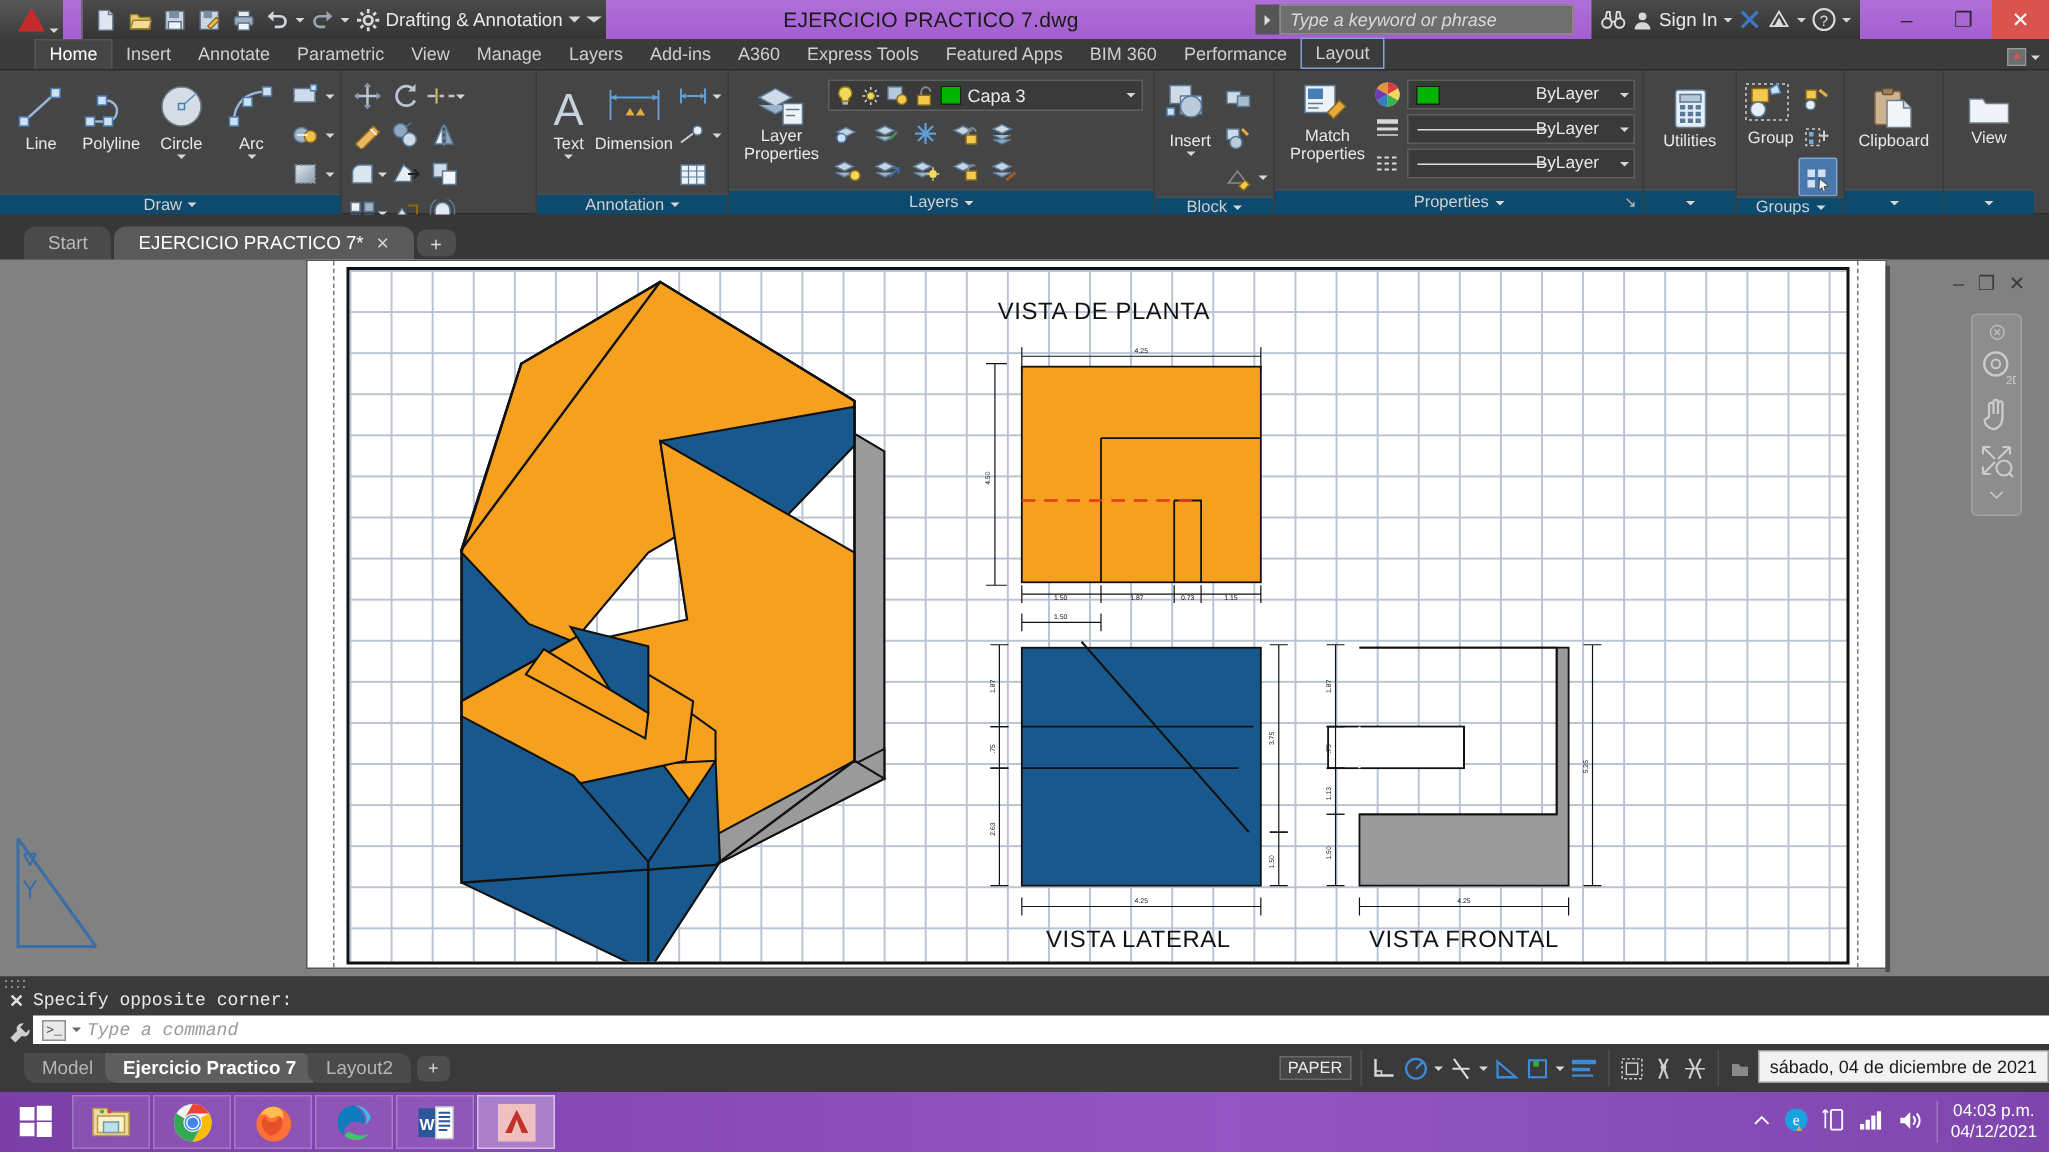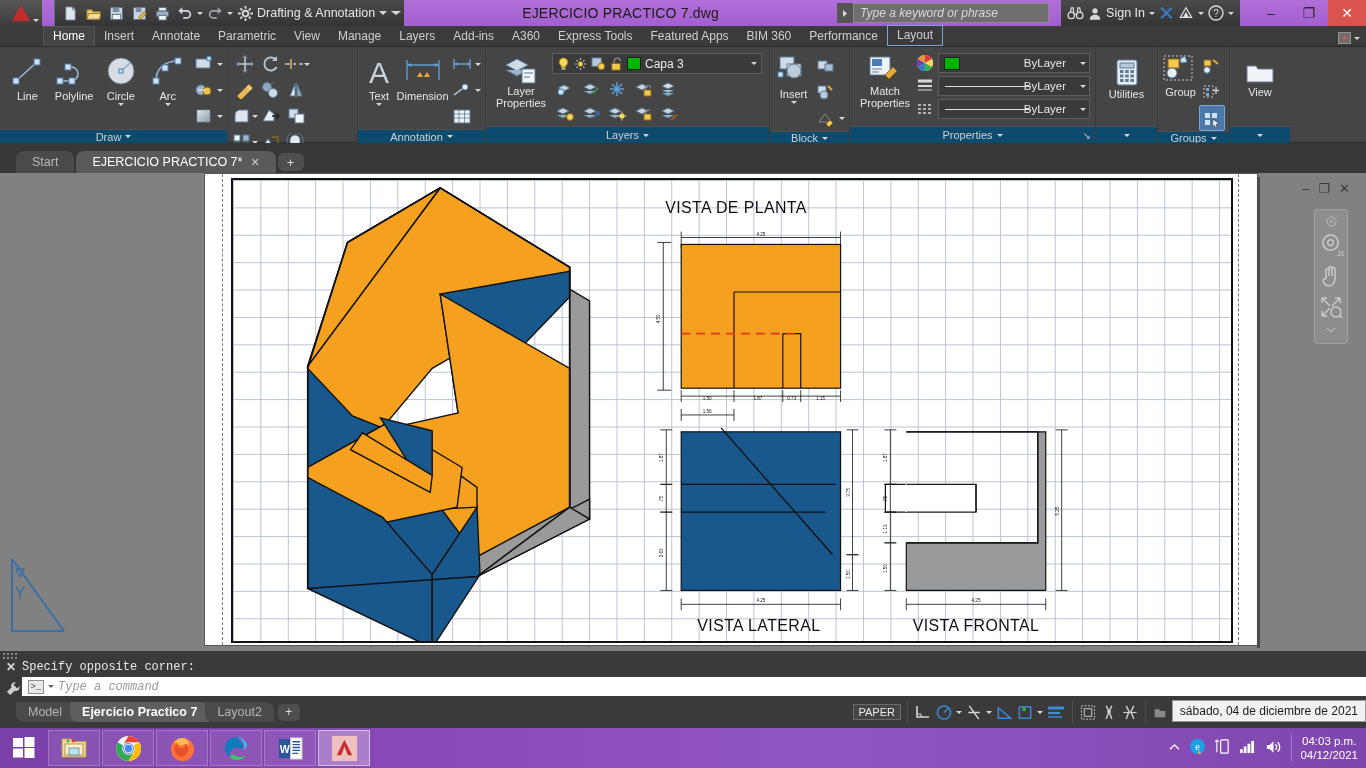--- a/index.html
+++ b/index.html
@@ -52,21 +52,21 @@
   }
   .tr-icons{ display:flex;align-items:center;gap:4px;padding:0 6px; height:26px;background:linear-gradient(#4a4a4a,#343434);}
   .tr-icons .lbl{font-size:12.5px;color:#eaeaea;}
   .wbtns{display:flex;height:26px;}
   .wbtn{width:38px;height:26px;display:flex;align-items:center;justify-content:center;color:#2a2a2a;font-size:14px;}
   .wbtn.close{background:#d9534f;color:#fff;}
 
   
   .tabsbar{
     position:absolute;left:0;top:26px;width:1366px;height:21px;
-    background:#3b3b3b; display:flex; align-items:flex-end; padding-left:43px;
+    background:#3b3b3b; display:flex; align-items:flex-end; padding-left:23px;
     border-bottom:1px solid #2a2a2a;
   }
   .rtab{
     padding:2px 9px 3px; font-size:12px; color:#cfcfcf; white-space:nowrap; cursor:default;
   }
   .rtab.active{ background:#454545; color:#ffffff; border:1px solid #555; border-bottom:none; }
   .rtab.boxed{ border:1px solid #7aa7d4;margin-top:48px; }
   .tabsbar .right{ margin-left:auto; display:flex;align-items:center;gap:3px;padding-right:6px;padding-bottom:2px;}
 
   
@@ -835,20 +835,36 @@
               </svg>
             </div>
         </div>
       </div>
       <div class="title">
         <span>Groups</span>
         <span class="caret sm"></span>
       </div>
     </div>
 
+    <div class="panel" style="width:66px">
+      <div class="body" style="justify-content:center">
+        <div class="big" style="width:60px;padding-top:8px">
+          <svg width="30" height="28" viewBox="0 0 30 28">
+              <rect x="2" y="2" width="17" height="22" rx="1.5" fill="#cdb392" stroke="#8a6a45"></rect>
+              <rect x="7" y="0" width="7" height="4" rx="1" fill="#9a8060" stroke="#6a5435"></rect>
+              <path d="M10 8h11l5 5v13H10z" fill="#f3f6f9" stroke="#6e7d8c"></path>
+              <path d="M21 8v5h5" fill="#d6dee6" stroke="#6e7d8c"></path>
+            </svg>
+          <span class="ilabel">Clipboard</span>
+        </div>
+      </div>
+      <div class="title">
+        <span class="caret sm"></span>
+      </div>
+    </div>
 
     <div class="panel" style="width:60px;border-right:none">
       <div class="body" style="justify-content:center">
         <div class="big" style="width:54px;padding-top:10px">
           <svg width="30" height="24" viewBox="0 0 30 24">
               <path d="M2 5h9l2 3h15v13H2z" fill="#f0f4f8" stroke="#6e7d8c"></path>
             </svg>
           <span class="ilabel">View</span>
         </div>
       </div>

